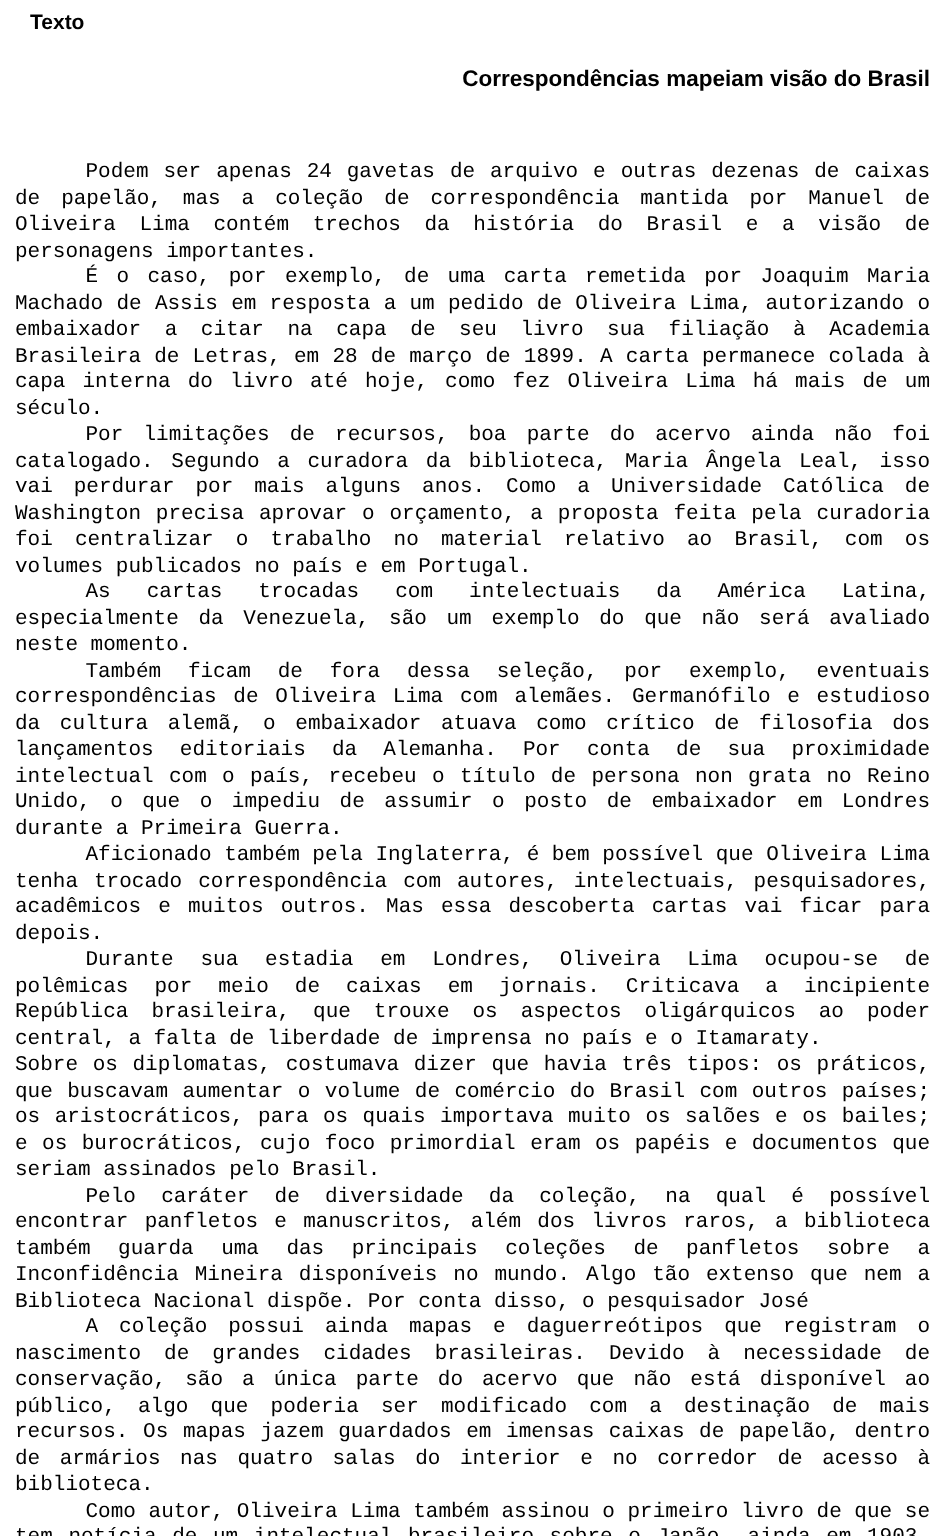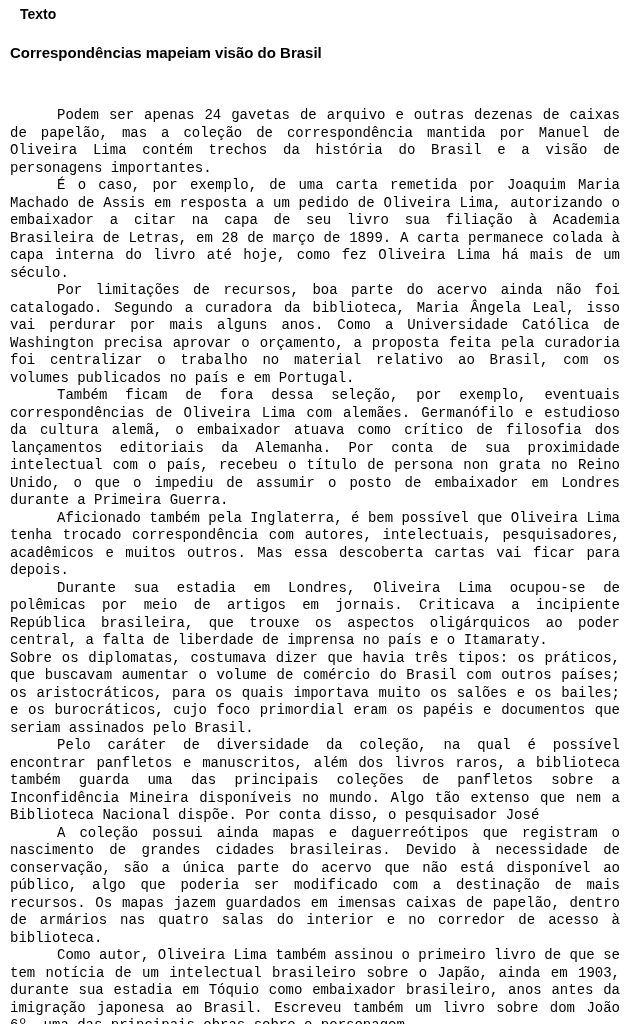--- a/index.html
+++ b/index.html
@@ -21,21 +21,21 @@
   }
   .doc-label {
     font-size: 14px;
     font-weight: bold;
     padding-left: 10px;
     line-height: 18px;
   }
   .doc-title {
     font-size: 15px;
     font-weight: bold;
-    text-align: left;
+    text-align: right;
     margin-top: 21px;
     line-height: 18px;
   }
   .body-text {
     margin-top: 45px;
     font-family: Liberation Mono, monospace;
   }
   .body-text p {
     margin: 0;
     font-size: 14px;
@@ -76,23 +76,24 @@
 <div class="doc">
 
   <div class="doc-label">Texto</div>
 
   <div class="doc-title">Correspondências mapeiam visão do Brasil</div>
 
   <div class="body-text">
     <p>Podem ser apenas 24 gavetas de arquivo e outras dezenas de caixas de papelão, mas a coleção de correspondência mantida por Manuel de Oliveira Lima contém trechos da história do Brasil e a visão de personagens importantes.</p>
     <p>É o caso, por exemplo, de uma carta remetida por Joaquim Maria Machado de Assis em resposta a um pedido de Oliveira Lima, autorizando o embaixador a citar na capa de seu livro sua filiação à Academia Brasileira de Letras, em 28 de março de 1899. A carta permanece colada à capa interna do livro até hoje, como fez Oliveira Lima há mais de um século.</p>
     <p>Por limitações de recursos, boa parte do acervo ainda não foi catalogado. Segundo a curadora da biblioteca, Maria Ângela Leal, isso vai perdurar por mais alguns anos. Como a Universidade Católica de Washington precisa aprovar o orçamento, a proposta feita pela curadoria foi centralizar o trabalho no material relativo ao Brasil, com os volumes publicados no país e em Portugal.</p>
+    <p>As cartas trocadas com intelectuais da América Latina, especialmente da Venezuela, são um exemplo do que não será avaliado neste momento.</p>
     <p>Também ficam de fora dessa seleção, por exemplo, eventuais correspondências de Oliveira Lima com alemães. Germanófilo e estudioso da cultura alemã, o embaixador atuava como crítico de filosofia dos lançamentos editoriais da Alemanha. Por conta de sua proximidade intelectual com o país, recebeu o título de persona non grata no Reino Unido, o que o impediu de assumir o posto de embaixador em Londres durante a Primeira Guerra.</p>
     <p>Aficionado também pela Inglaterra, é bem possível que Oliveira Lima tenha trocado correspondência com autores, intelectuais, pesquisadores, acadêmicos e muitos outros. Mas essa descoberta cartas vai ficar para depois.</p>
-    <p>Durante sua estadia em Londres, Oliveira Lima ocupou-se de polêmicas por meio de artigos em jornais. Criticava a incipiente República brasileira, que trouxe os aspectos oligárquicos ao poder central, a falta de liberdade de imprensa no país e o Itamaraty.</p>
+    <p>Durante sua estadia em Londres, Oliveira Lima ocupou-se de polêmicas por meio de caixas em jornais. Criticava a incipiente República brasileira, que trouxe os aspectos oligárquicos ao poder central, a falta de liberdade de imprensa no país e o Itamaraty.</p>
     <p class="no-indent">Sobre os diplomatas, costumava dizer que havia três tipos: os práticos, que buscavam aumentar o volume de comércio do Brasil com outros países; os aristocráticos, para os quais importava muito os salões e os bailes; e os burocráticos, cujo foco primordial eram os papéis e documentos que seriam assinados pelo Brasil.</p>
     <p>Pelo caráter de diversidade da coleção, na qual é possível encontrar panfletos e manuscritos, além dos livros raros, a biblioteca também guarda uma das principais coleções de panfletos sobre a Inconfidência Mineira disponíveis no mundo. Algo tão extenso que nem a Biblioteca Nacional dispõe. Por conta disso, o pesquisador José</p>
     <p>A coleção possui ainda mapas e daguerreótipos que registram o nascimento de grandes cidades brasileiras. Devido à necessidade de conservação, são a única parte do acervo que não está disponível ao público, algo que poderia ser modificado com a destinação de mais recursos. Os mapas jazem guardados em imensas caixas de papelão, dentro de armários nas quatro salas do interior e no corredor de acesso à biblioteca.</p>
     <p>Como autor, Oliveira Lima também assinou o primeiro livro de que se tem notícia de um intelectual brasileiro sobre o Japão, ainda em 1903, durante sua estadia em Tóquio como embaixador brasileiro, anos antes da imigração japonesa ao Brasil. Escreveu também um livro sobre dom João 6º, uma das principais obras sobre o personagem.</p>
   </div>
 
   <div class="byline">IURI DANTAS</div>
 
   <div class="source-line">
     <span>Germanófilo em: </span><span class="source-link" style="color: rgb(0, 0, 204);">www.atuava.com.br</span><span> , Ilustrada, 30 de junho 2005.</span>

